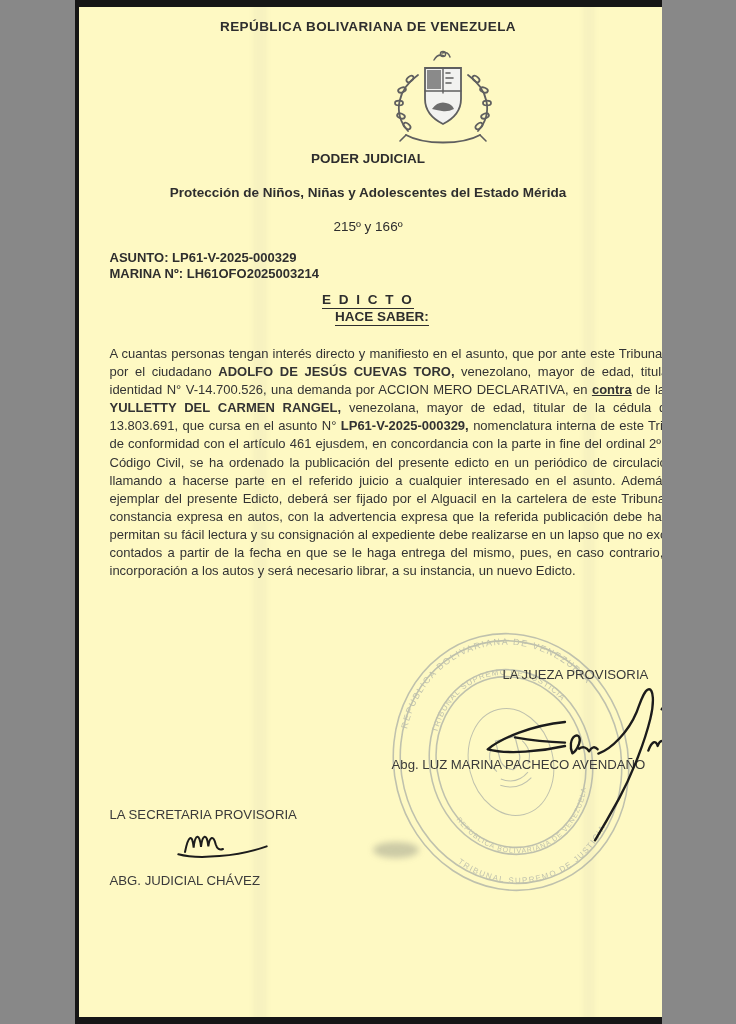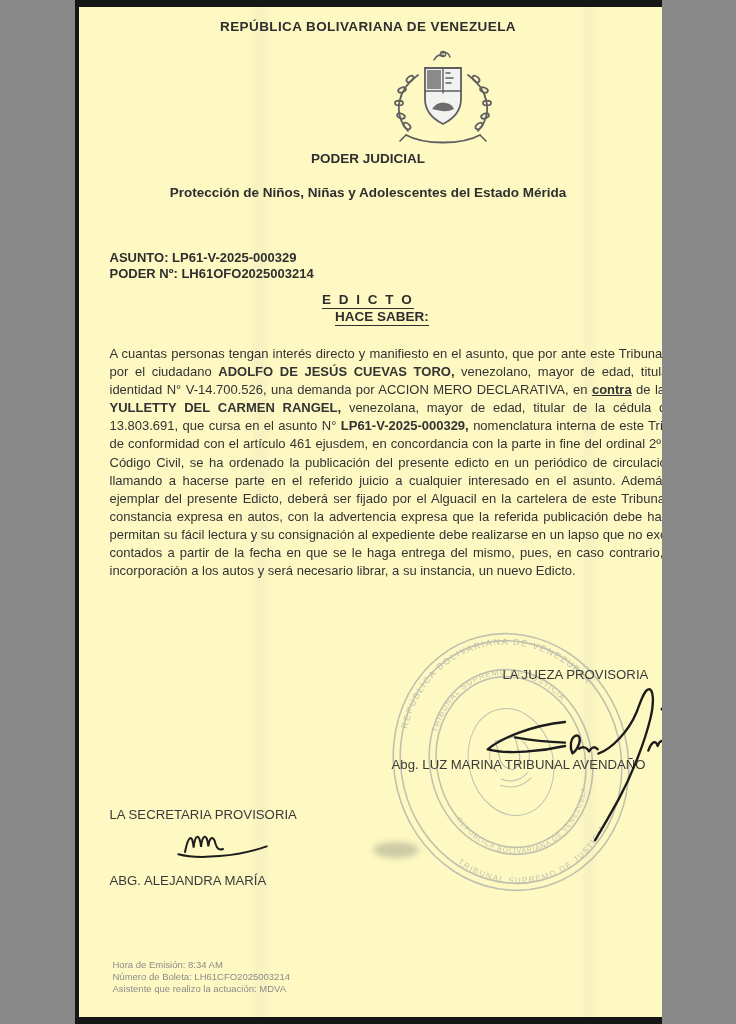--- a/index.html
+++ b/index.html
@@ -93,24 +93,25 @@
       <ellipse cx="109" cy="69" rx="4" ry="2.4" transform="rotate(-20 109 69)"></ellipse>
       <ellipse cx="103" cy="79" rx="4" ry="2.4" transform="rotate(-40 103 79)"></ellipse>
 
       <path d="M30,88 C48,98 86,98 104,88" stroke-width="2"></path>
       <path d="M30,88 l-6,6 m80,-6 l6,6" stroke-width="1.6"></path>
     </g>
   </svg>
 
   <div class="center t13 bold" style="top:151px;">PODER JUDICIAL</div>
   <div class="center t13 bold" style="top:185px;">Protección de Niños, Niñas y Adolescentes del Estado Mérida</div>
+  <div class="center t13" style="top:219px;">215º y 166º</div>
 
   <div class="abs ref" style="left:35px;top:250px;">
     <div><span>ASUNTO: </span><span>LP61-V-2025-000329</span></div>
-    <div><span>PODER Nº: </span><span>LH61OFO2025003214</span></div>
+    <div><span>MARINA Nº: </span><span>LH61OFO2025003214</span></div>
   </div>
 
   <div class="center t13 bold" style="top:292px;"><span class="edicto">E D I C T O</span></div>
   <div class="center t13 bold" style="top:309px;"><span class="hsaber">HACE SABER:</span></div>
 
   <div id="body-paragraph" class="abs bodytext" style="left:35px;top:345px;width:667px;"><span>A cuantas personas tengan interés directo y manifiesto en el asunto, que por ante este Tribunal ha sido promovido por el ciudadano </span><span class="b">ADOLFO DE JESÚS CUEVAS TORO,</span><span> venezolano, mayor de edad, titular de la cédula de identidad N° V-14.700.526, una demanda por ACCION MERO DECLARATIVA, en </span><span class="bu">contra</span><span> de la ciudadana </span><span class="b">MARÍA YULLETTY DEL CARMEN RANGEL,</span><span> venezolana, mayor de edad, titular de la cédula de identidad N° V-13.803.691, que cursa en el asunto N° </span><span class="b">LP61-V-2025-000329,</span><span> nomenclatura interna de este Tribunal. En tal virtud, de conformidad con el artículo 461 ejusdem, en concordancia con la parte in fine del ordinal 2º del artículo 507 del Código Civil, se ha ordenado la publicación del presente edicto en un periódico de circulación a nivel nacional, llamando a hacerse parte en el referido juicio a cualquier interesado en el asunto. Además de publicado, un ejemplar del presente Edicto, deberá ser fijado por el Alguacil en la cartelera de este Tribunal, de lo cual dejará constancia expresa en autos, con la advertencia expresa que la referida publicación debe hacerse en letras que permitan su fácil lectura y su consignación al expediente debe realizarse en un lapso que no exceda de quince días contados a partir de la fecha en que se le haga entrega del mismo, pues, en caso contrario, no se aceptará su incorporación a los autos y será necesario librar, a su instancia, un nuevo Edicto.</span></div>
 
   <svg class="stamp" viewBox="0 0 252 272">
     <g stroke="#8d959c" fill="none" stroke-width="1.6">
       <ellipse cx="126" cy="136" rx="117" ry="129"></ellipse>
@@ -129,21 +130,21 @@
       <path id="arc-outer-bottom" d="M 22,142 A 104,116 0 0 0 230,142"></path>
       <path id="arc-inner-bottom" d="M 52,142 A 74,86 0 0 0 200,142"></path>
     </defs>
     <text font-size="9" letter-spacing="1.5"><textPath href="#arc-outer-top" startOffset="50%" text-anchor="middle">REPUBLICA BOLIVARIANA DE VENEZUELA</textPath></text>
     <text font-size="8" letter-spacing="1"><textPath href="#arc-inner-top" startOffset="50%" text-anchor="middle">TRIBUNAL SUPREMO DE JUSTICIA</textPath></text>
     <text font-size="8" letter-spacing="1.5"><textPath href="#arc-outer-bottom" startOffset="50%" text-anchor="middle">TRIBUNAL SUPREMO DE JUSTICIA</textPath></text>
     <text font-size="7" letter-spacing="1"><textPath href="#arc-inner-bottom" startOffset="50%" text-anchor="middle">REPUBLICA BOLIVARIANA DE VENEZUELA</textPath></text>
   </svg>
 
   <div class="abs sig-label" style="left:428px;top:667px;text-align:right;">LA JUEZA PROVISORIA</div>
-  <div class="abs sig-label" style="left:317px;top:757px;">Abg. LUZ MARINA TRIBUNAL AVENDAÑO</div>
+  <div class="abs sig-label" style="left:317px;top:757px;">Abg. LUZ MARINA PACHECO AVENDAÑO</div>
 
   <svg class="abs layer5" style="left:380px;top:672px;" width="356" height="180" viewBox="0 0 1068 540">
     <g stroke="#1c1c1c" fill="none" stroke-width="7" stroke-linecap="round" stroke-linejoin="round">
       <path d="M330,150 C230,160 140,198 98,232 C160,248 260,238 330,222"></path>
       <path d="M180,196 C230,205 280,210 330,212"></path>
       <path d="M352,244 C344,226 346,200 360,192 C372,186 378,200 372,216 C366,232 356,242 352,244 M372,230 C384,222 396,226 402,238 C410,224 420,222 428,232"></path>
       <path d="M430,245 C470,230 520,180 545,120 C556,92 566,56 580,52 C596,48 598,92 586,140 C570,205 535,300 492,380 C470,420 440,472 420,505"></path>
       <path d="M580,236 C590,208 602,202 608,222 C614,204 628,200 634,220 C640,204 654,200 660,220 C666,234 674,236 682,228"></path>
       <path d="M620,112 C626,102 634,100 638,108"></path>
       <path d="M668,242 C676,180 692,110 715,74 C735,44 772,52 779,96 C785,138 756,172 718,180 C704,183 692,178 687,168"></path>
@@ -153,25 +154,20 @@
     </g>
   </svg>
 
   <div class="abs sig-label" style="left:35px;top:807px;">LA SECRETARIA PROVISORIA</div>
   <svg class="abs layer5" style="left:100px;top:827px;" width="95" height="40" viewBox="0 0 285 120">
     <g stroke="#1c1c1c" fill="none" stroke-width="6" stroke-linecap="round">
       <path d="M30,75 C40,25 52,18 56,62 C60,22 74,16 78,60 C82,22 96,16 100,58 C104,28 116,24 122,52 C126,66 134,70 144,66"></path>
       <path d="M10,82 C70,98 190,88 275,58"></path>
     </g>
   </svg>
-  <div class="abs sig-label" style="left:35px;top:873px;">ABG. ALEJANDRA MARÍA</div>
+  <div class="abs sig-label" style="left:35px;top:873px;">ABG. JUDICIAL CHÁVEZ</div>
 
-  <div class="abs footer" style="left:38px;top:959px;">
-    <div>Hora de Emisión: 8:34 AM</div>
-    <div>Número de Boleta: LH61CFO2025003214</div>
-    <div>Asistente que realizo la actuación: MDVA</div>
-  </div>
 
   <div class="edge edge-top"></div>
   <div class="edge edge-bottom"></div>
   <div class="edge edge-left"></div>
   <div class="edge edge-right"></div>
 </div>
 
 </body></html>

